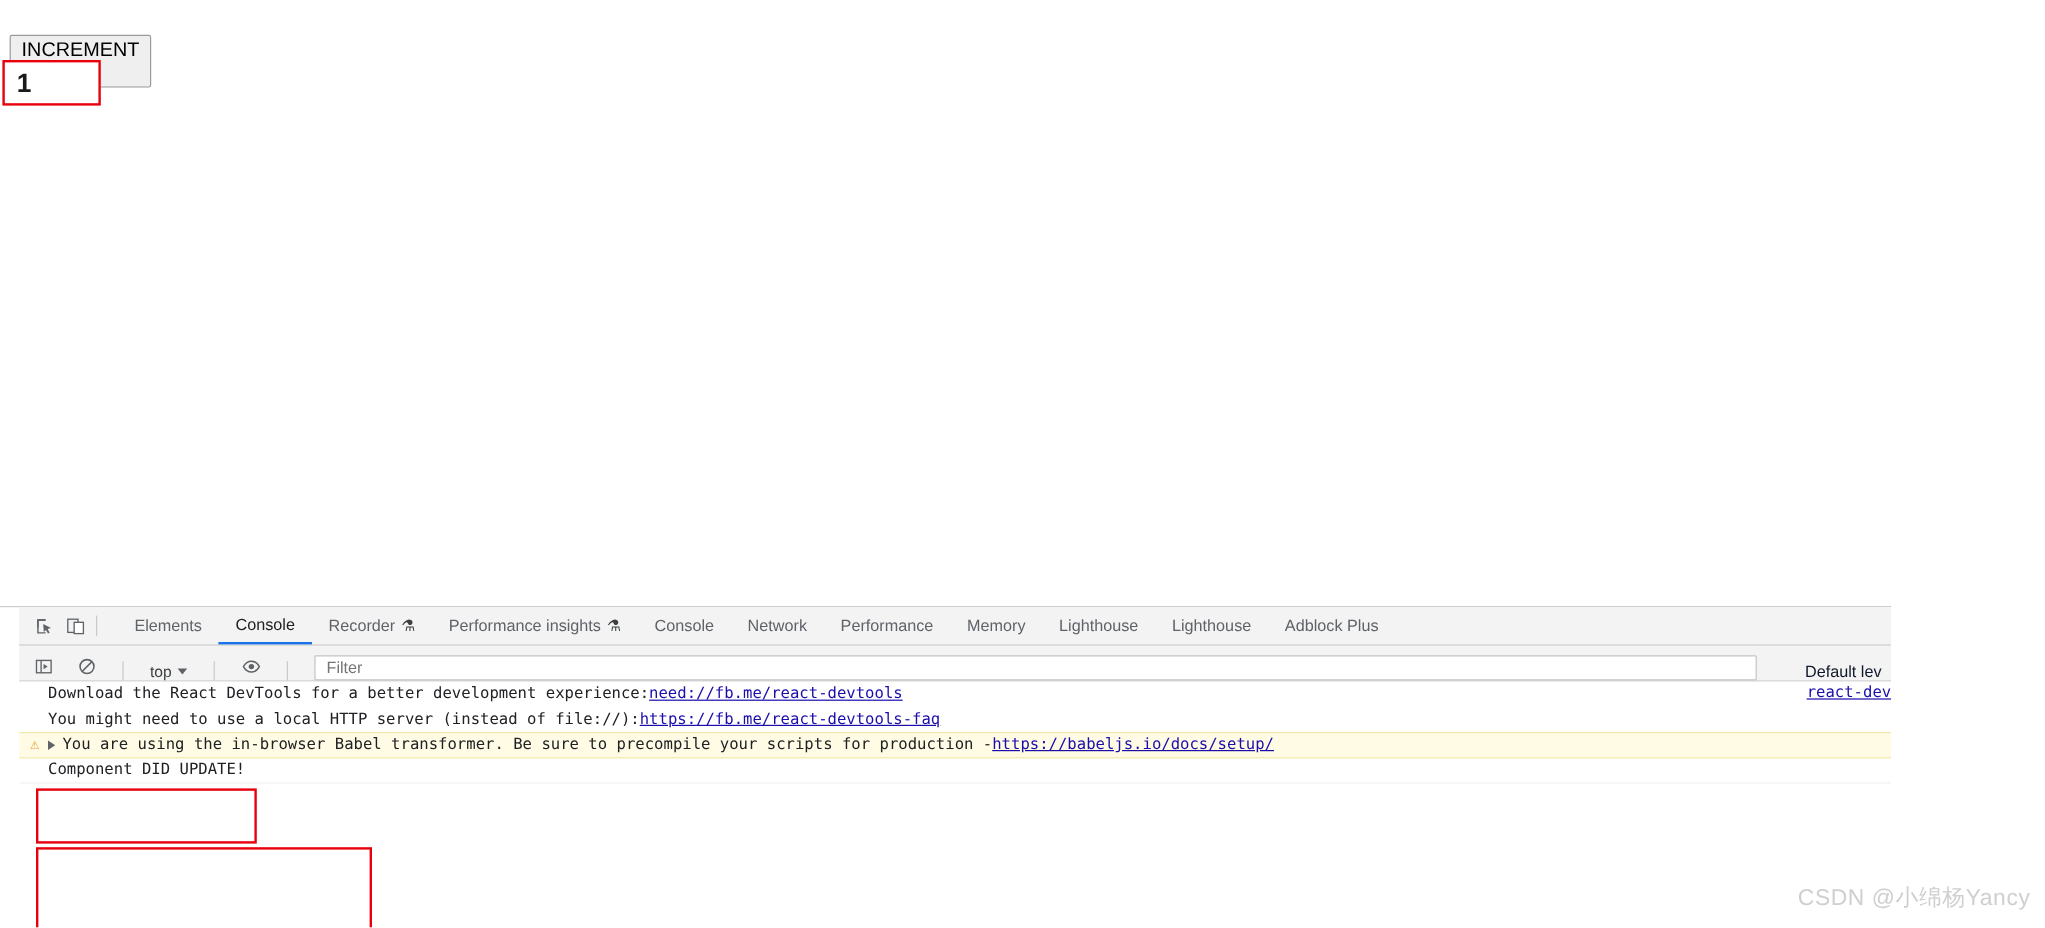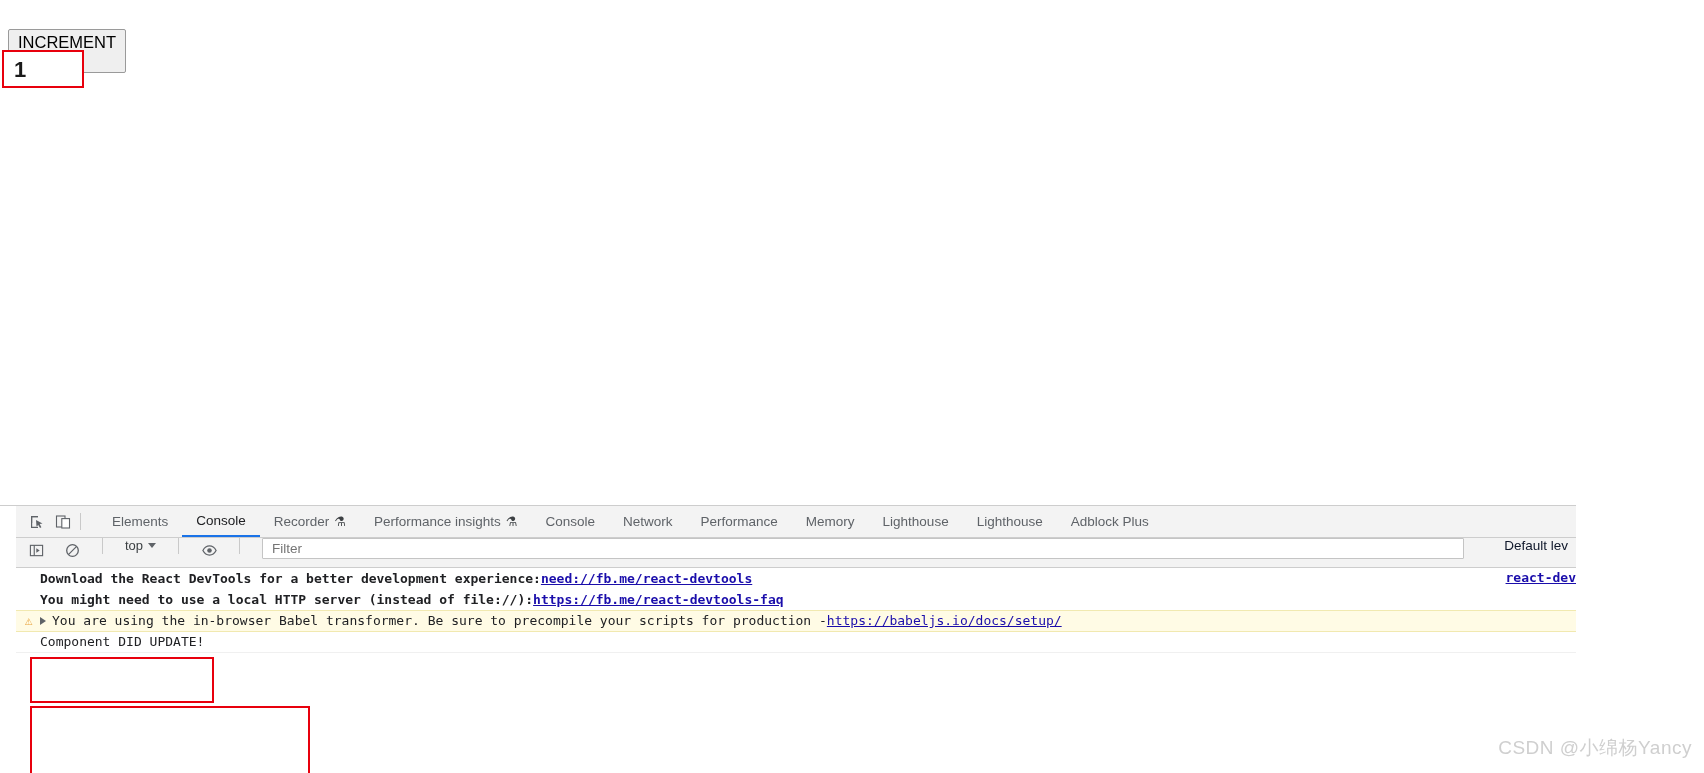--- a/index.html
+++ b/index.html
@@ -132,21 +132,21 @@
   .flask-icon {
     display: inline-block;
     line-height: 1;
     font-size: 13px;
     color: #3c4043;
   }
 
   
   .dt-console-toolbar {
     display: flex;
-    align-items: flex-start;
+    align-items: flex-end;
     height: 30px;
     background: #f3f3f3;
     border-bottom: 1px solid #cdcdcd;
     box-sizing: border-box;
     padding: 0 8px 0 8px;
     gap: 12px;
   }
   .ct-icon {
     width: 24px;
     height: 24px;
@@ -225,21 +225,21 @@
     padding-left: 24px;
     box-sizing: border-box;
     font-size: 13px;
     line-height: 20px;
     color: #202124;
     white-space: nowrap;
   }
   .cs-row.plain {
     border-bottom: none;
     padding-left: 24px;
-    font-weight: bold;
+    font-weight: normal;
   }
   .cs-row.warning {
     background: #fffbe5;
     border-top: 1px solid #f1e9b0;
     border-bottom: 1px solid #f1e9b0;
     padding-left: 6px;
   }
   .cs-link {
     color: #1a0dab;
     text-decoration: underline;

